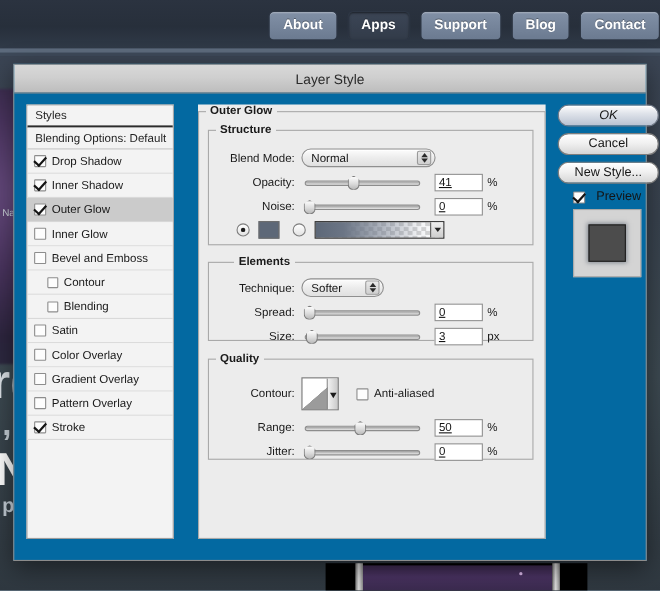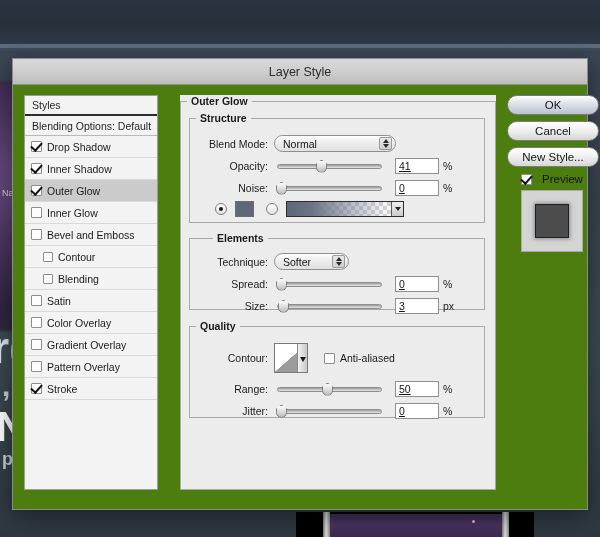--- a/index.html
+++ b/index.html
@@ -81,21 +81,21 @@
   }
   .shot-spark {
     position: absolute; left: 142px; top: 6px; width: 3px; height: 3px;
     border-radius: 50%; background: #d9b7e8;
   }
 
   
   .dialog {
     position: absolute; left: 12px; top: 58px;
     width: 576px; height: 452px;
-    background: #4d7c0f;
+    background: #0369a1;
     border: 1px solid #8c8c8c;
     box-shadow: 0 6px 22px rgba(0,0,0,0.45);
   }
   .titlebar {
     height: 26px;
     background: linear-gradient(180deg, #d8d8d8 0%, #cfcfcf 45%, #bdbdbd 100%);
     border-bottom: 1px solid #8e8e8e;
     display: flex; align-items: center; justify-content: center;
   }
   .titlebar-text {
@@ -265,20 +265,21 @@
     width: 92px; height: 20px; margin-bottom: 6px;
     border-radius: 11px; border: 1px solid #7d7d7d;
     background: linear-gradient(180deg,#ffffff 0%,#f0f0f0 46%,#d6d6d6 100%);
     display: flex; align-items: center; justify-content: center;
     font-size: 11.5px; color: #141414;
     box-shadow: inset 0 1px 0 #fff;
   }
   .pill.primary {
     background: linear-gradient(180deg,#fdfdfd 0%,#dfe3ea 40%,#b9c2d1 100%);
     border-color: #717a88;
+    font-style: italic;
   }
   .preview-row {
     display: flex; align-items: center; gap: 5px;
     margin: 3px 0 5px 14px; font-size: 11.5px; color: #141414;
   }
   .preview-box {
     width: 62px; height: 62px; margin-left: 14px;
     background: #d4d4d4; border: 1px solid #a8a8a8;
     display: flex; align-items: center; justify-content: center;
   }
@@ -312,20 +313,27 @@
       <div class="shot-edge" style="left:27px;"></div>
       <div class="shot-inner">
           <div class="shot-spark"></div>
         </div>
       <div class="shot-edge" style="left:206px;"></div>
     </div>
 
     <div class="site-nav-band"></div>
     <div class="site-nav-rule"></div>
     <div class="site-nav-rule2"></div>
+    <div class="site-nav">
+      <div class="nav-btn">About</div>
+      <div class="nav-btn active">Apps</div>
+      <div class="nav-btn">Support</div>
+      <div class="nav-btn">Blog</div>
+      <div class="nav-btn">Contact</div>
+    </div>
   </div>
 
   <div class="dialog">
 
     <div class="titlebar">
       <span class="titlebar-text">Layer Style</span>
     </div>
 
     <div class="dialog-body">
 

